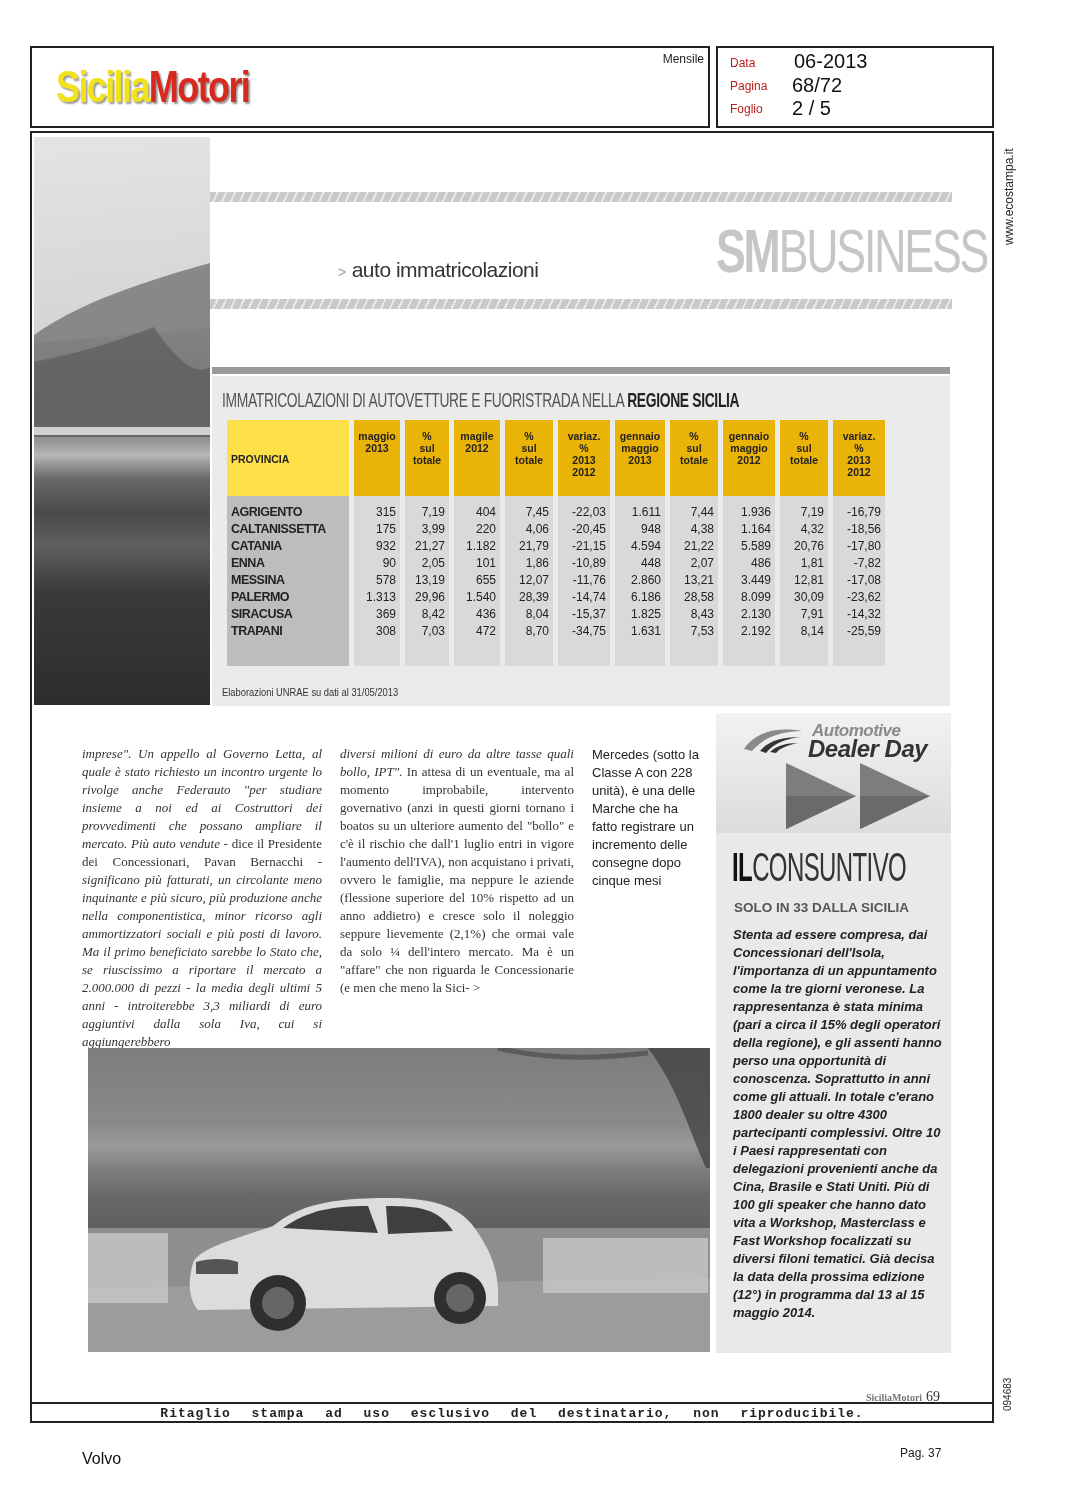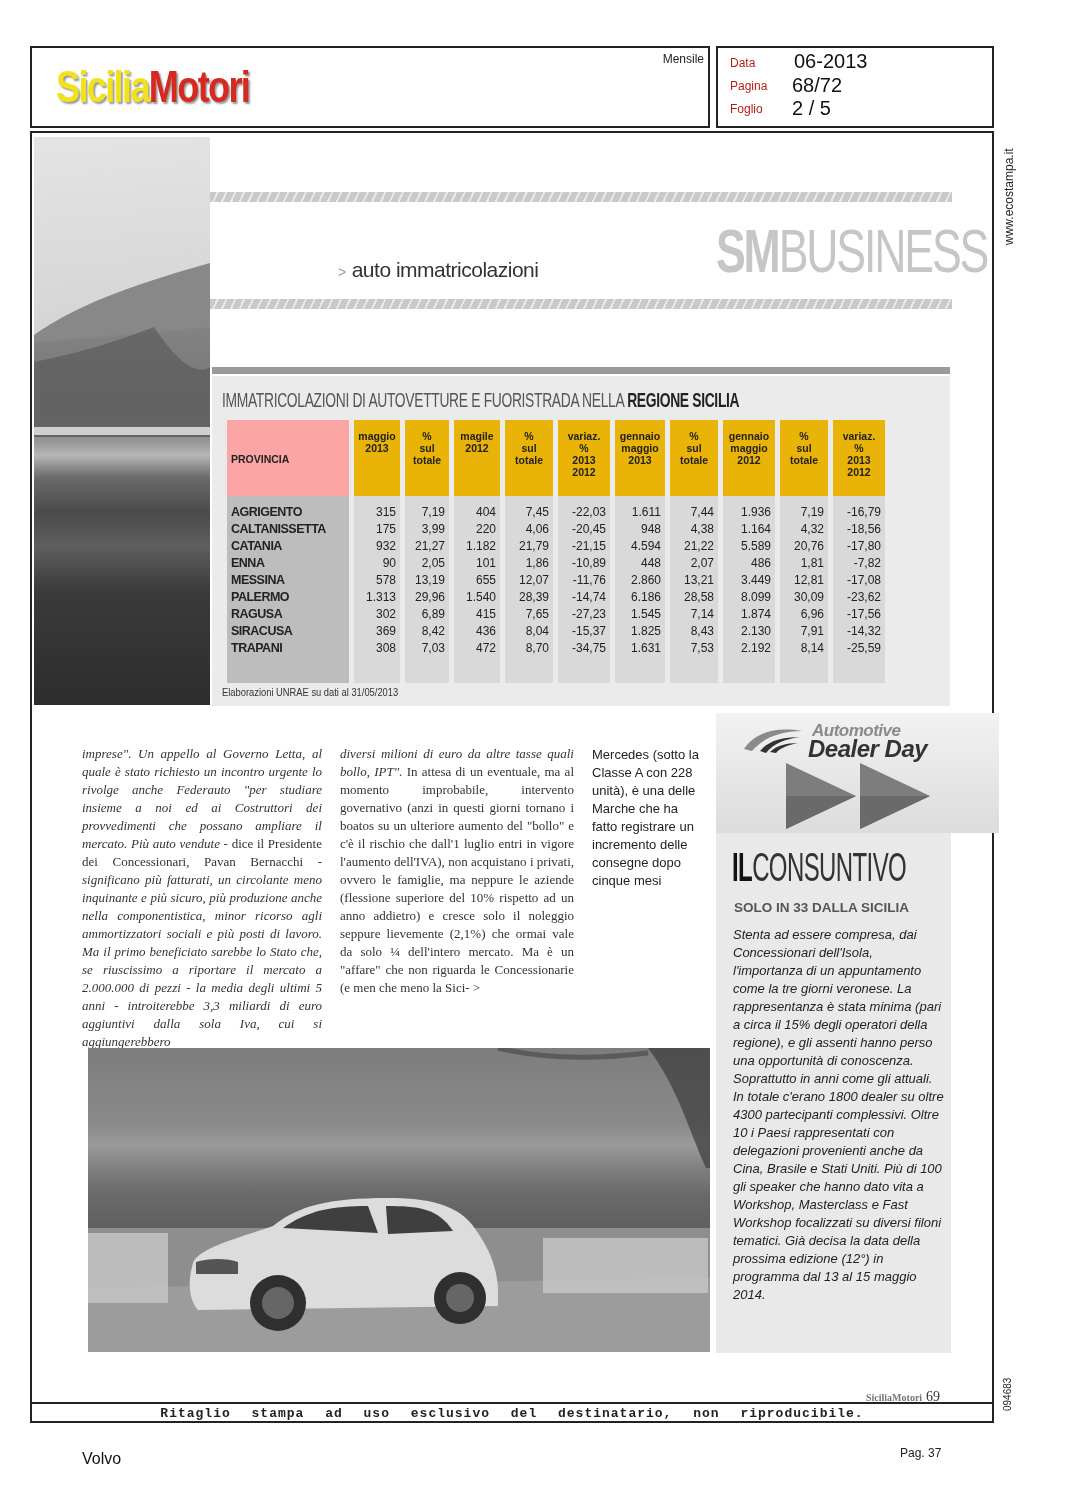--- a/index.html
+++ b/index.html
@@ -40,47 +40,47 @@
     .smbiz span.light { font-weight: normal; }
     .table-topbar { left: 212px; top: 367px; width: 738px; height: 7px; background: #9a9a9a; }
 
     
     .table-panel { left: 212px; top: 376px; width: 738px; height: 330px; background: #ebebeb; }
     .table-title { left: 10px; top: 12px; font-size: 21px; color: #555; transform: scaleX(0.66); transform-origin: left top; white-space: nowrap; letter-spacing: -0.5px; }
     .table-title b { color: #222; }
     table.data { position: absolute; left: 10px; top: 44px; border-collapse: separate; border-spacing: 5px 0; font-family: "Liberation Sans", sans-serif; }
     table.data th, table.data td { padding: 0 4px; font-size: 12px; color: #222; }
     table.data th { background: #eab308; height: 66px; vertical-align: top; padding-top: 10px; font-size: 10.5px; font-weight: bold; text-align: center; line-height: 1.15; transform-origin: center; }
-    table.data th.prov { background: #fca5a5; text-align: left; vertical-align: middle; padding-top: 2px; width: 114px; }
+    table.data th.prov { background: #fde047; text-align: left; vertical-align: middle; padding-top: 2px; width: 114px; }
     table.data td { background: #d9d9d9; text-align: right; height: 17px; line-height: 17px; }
     table.data td.prov { background: #bdbdbd; text-align: left; font-weight: bold; font-size: 12.5px; letter-spacing: -0.5px; }
     table.data tr.spacer td { height: 8px; }
     table.data tr.gap td { height: 14px; }
     table.data tr.total td { font-weight: bold; height: 24px; line-height: 24px; }
     table.data tr.bottom td { height: 12px; }
     .c1 { width: 38px; } .c2 { width: 36px; } .c3 { width: 38px; } .c4 { width: 40px; } .c5 { width: 44px; } .c6 { width: 42px; } .c7 { width: 40px; } .c8 { width: 44px; } .c9 { width: 40px; } .c10 { width: 44px; }
     .source { left: 10px; top: 310px; font-size: 11px; color: #333; transform: scaleX(0.85); transform-origin: left top; white-space: nowrap; }
 
     
     .col { font-family: "Liberation Serif", serif; font-size: 13px; line-height: 18px; color: #333; text-align: justify; }
     .col1 { left: 82px; top: 745px; width: 240px; font-style: italic; }
     .col2 { left: 340px; top: 745px; width: 234px; }
     .caption { left: 592px; top: 746px; width: 112px; font-family: "Liberation Sans", sans-serif; font-size: 13px; line-height: 18px; color: #222; }
 
     
     .sidebar { left: 716px; top: 713px; width: 235px; height: 640px; background: #e9e9e9; }
-    .dd-banner { left: 0; top: 0; width: 283px; height: 120px; background: linear-gradient(180deg, #f2f2f2, #dcdcdc); }
+    .dd-banner { left: 0; top: 0; width: 235px; height: 120px; background: linear-gradient(180deg, #f2f2f2, #dcdcdc); }
     .dd-logo-top { left: 96px; top: 8px; font-size: 17px; font-style: italic; color: #8a8a8a; font-weight: bold; letter-spacing: -0.5px; }
     .dd-logo-bottom { left: 92px; top: 22px; font-size: 24px; font-style: italic; font-weight: bold; color: #333; letter-spacing: -0.5px; }
     .dd-swoosh { left: 26px; top: 12px; width: 62px; height: 28px; }
     .dd-play { left: 68px; top: 48px; }
     .consuntivo { left: 16px; top: 132px; font-size: 40px; color: #333; transform: scaleX(0.6); transform-origin: left top; white-space: nowrap; letter-spacing: -1px; }
     .consuntivo b { color: #111; }
     .sb-sub { left: 18px; top: 187px; font-size: 13.5px; font-weight: bold; color: #555; }
-    .sb-body { left: 17px; top: 213px; width: 212px; font-size: 13px; line-height: 18px; font-style: italic; color: #222; }
+    .sb-body { left: 17px; top: 213px; width: 212px; font-size: 13px; line-height: 18px; font-style: italic; color: #222; font-weight: bold; }
 
     
     .carphoto { left: 88px; top: 1048px; width: 622px; height: 304px; background: linear-gradient(180deg, #7d7d7d 0%, #8a8a8a 25%, #9a9a9a 32%, #7e7e7e 40%, #6a6a6a 48%, #5d5d5d 62%, #8d8d8d 78%, #7a7a7a 100%); overflow: hidden; }
     .carphoto svg { position: absolute; left: 0; top: 0; }
 
     .sm-footer { left: 866px; top: 1389px; font-size: 10px; font-weight: bold; color: #777; font-family: Liberation Serif, serif; }
     .sm-footer .num { font-size: 14px; font-weight: normal; color: #333; margin-left: 4px; }
 
     .volvo { left: 82px; top: 1450px; font-size: 16px; color: #111; }
     .pag { left: 900px; top: 1446px; font-size: 12px; color: #222; }
@@ -267,33 +267,20 @@
           <td>1.313</td>
           <td>29,96</td>
           <td>1.540</td>
           <td>28,39</td>
           <td>-14,74</td>
           <td>6.186</td>
           <td>28,58</td>
           <td>8.099</td>
           <td>30,09</td>
           <td>-23,62</td>
-        </tr>
-        <tr>
-          <td class="prov">RAGUSA</td>
-          <td>302</td>
-          <td>6,89</td>
-          <td>415</td>
-          <td>7,65</td>
-          <td>-27,23</td>
-          <td>1.545</td>
-          <td>7,14</td>
-          <td>1.874</td>
-          <td>6,96</td>
-          <td>-17,56</td>
         </tr>
         <tr>
           <td class="prov">SIRACUSA</td>
           <td>369</td>
           <td>8,42</td>
           <td>436</td>
           <td>8,04</td>
           <td>-15,37</td>
           <td>1.825</td>
           <td>8,43</td>

